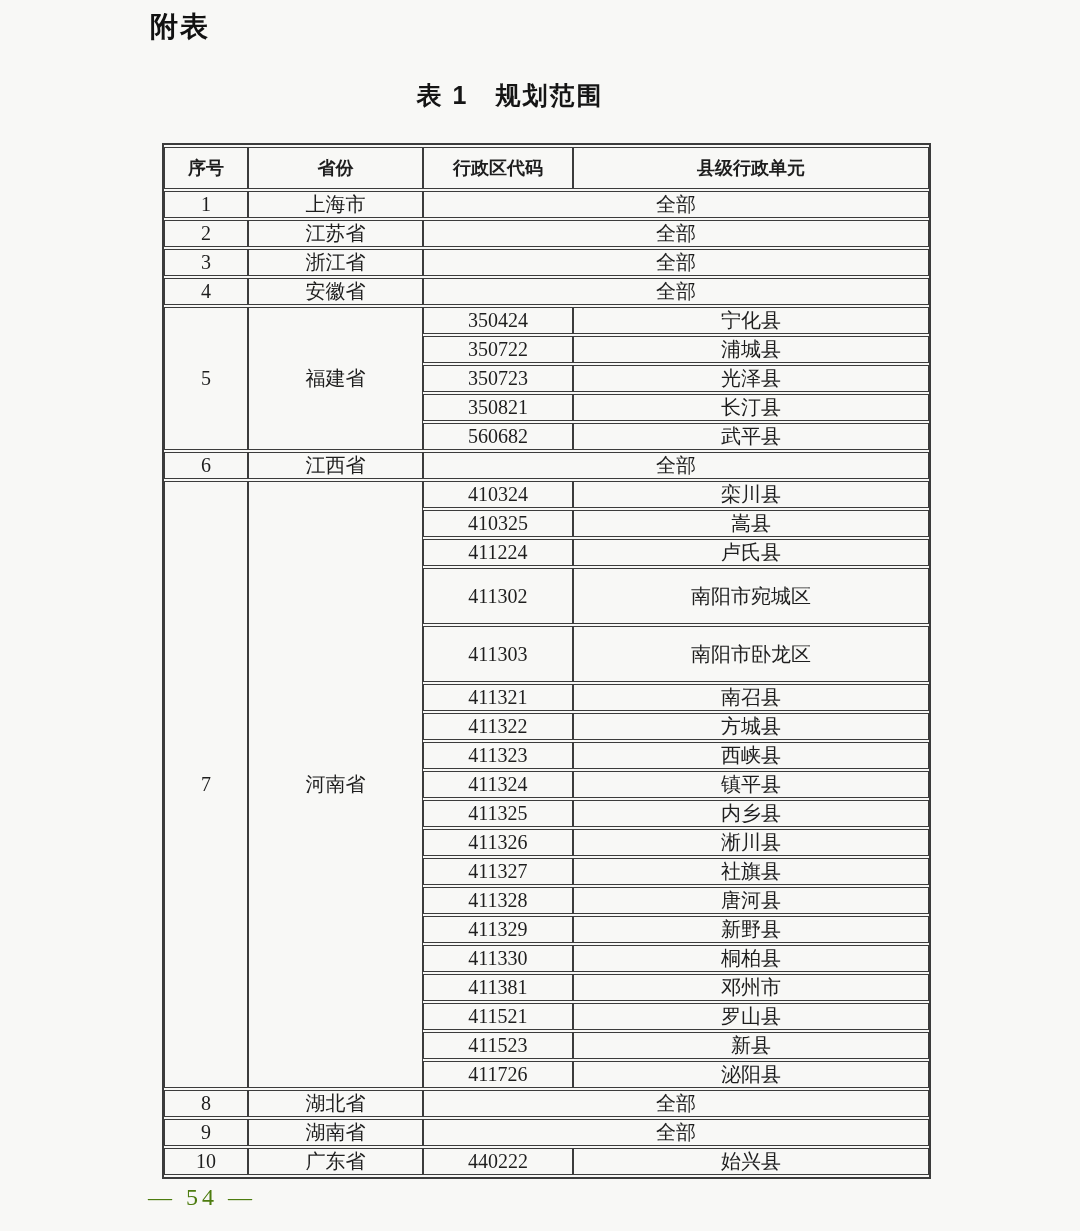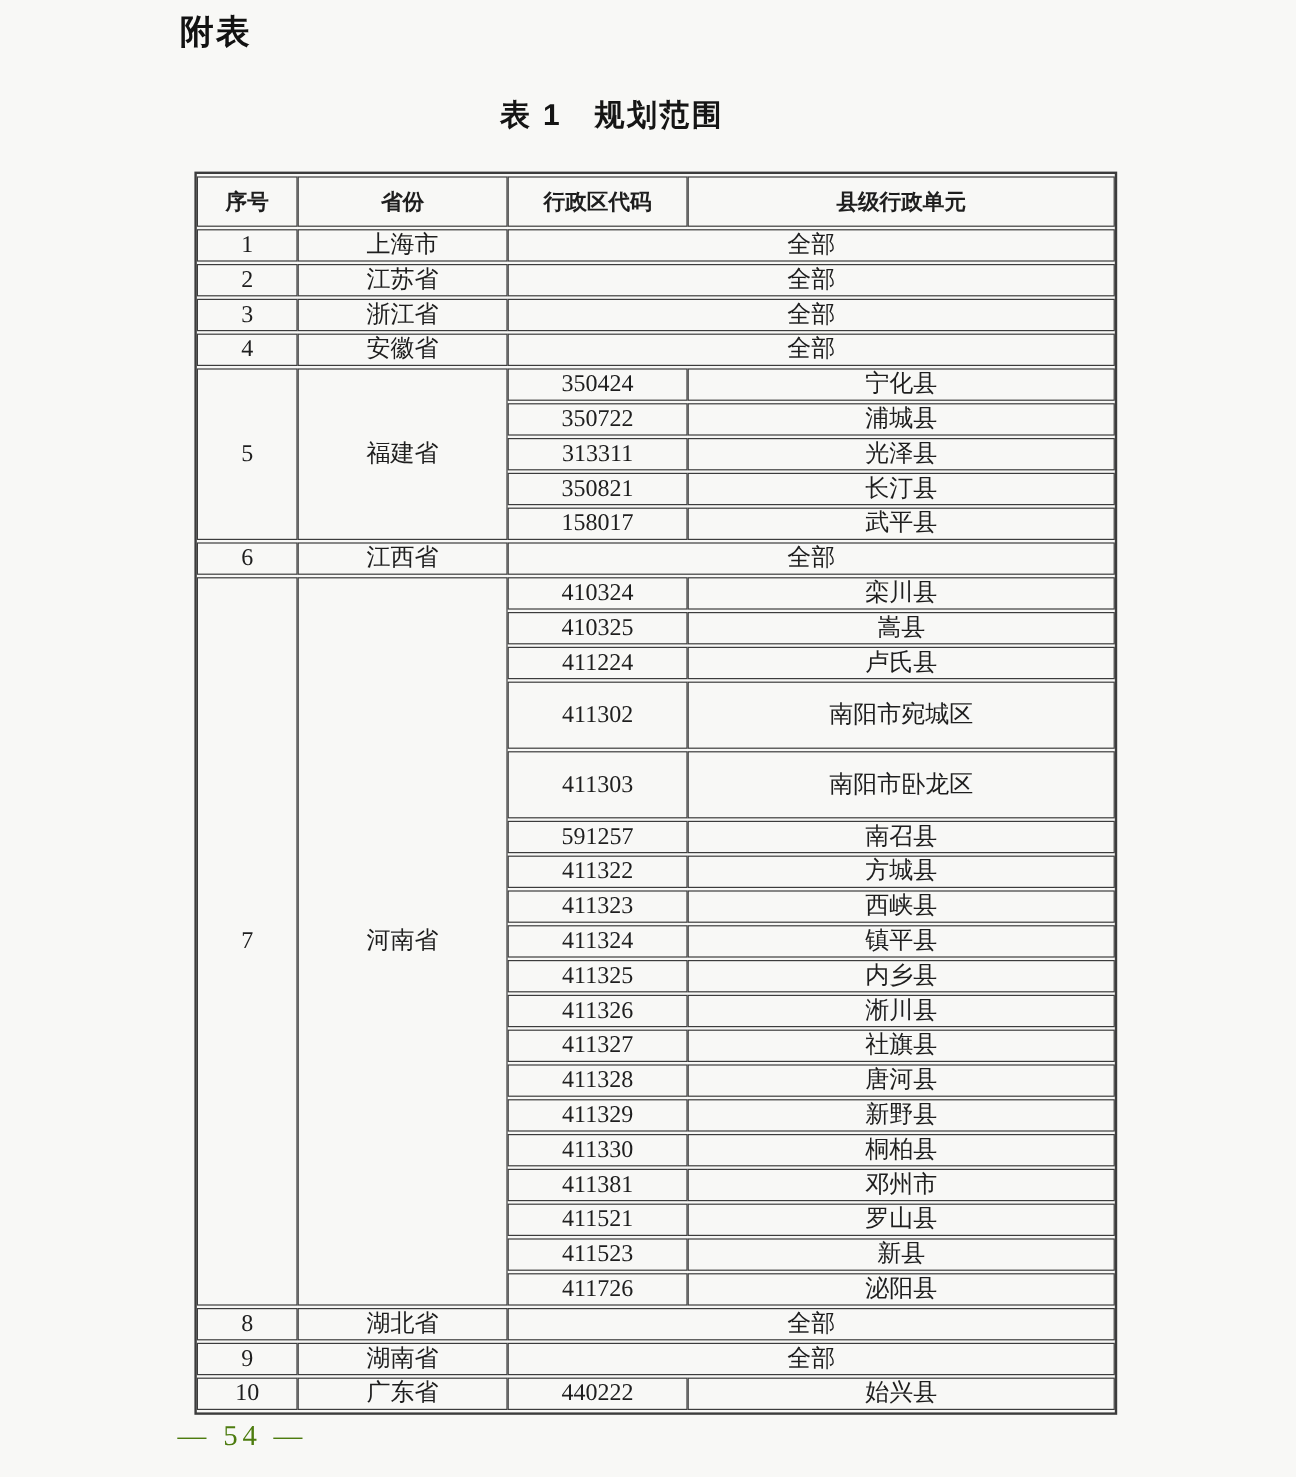--- a/index.html
+++ b/index.html
@@ -116,29 +116,29 @@
       <td rowspan="5">5</td>
       <td rowspan="5">福建省</td>
       <td>350424</td>
       <td>宁化县</td>
     </tr>
     <tr>
       <td>350722</td>
       <td>浦城县</td>
     </tr>
     <tr>
-      <td>313311</td>
+      <td>350723</td>
       <td>光泽县</td>
     </tr>
     <tr>
       <td>350821</td>
       <td>长汀县</td>
     </tr>
     <tr>
-      <td>158017</td>
+      <td>560682</td>
       <td>武平县</td>
     </tr>
 
     <tr>
       <td>6</td>
       <td>江西省</td>
       <td colspan="2">全部</td>
     </tr>
 
     <tr>
@@ -157,21 +157,21 @@
     </tr>
     <tr>
       <td class="tall">411302</td>
       <td class="tall">南阳市宛城区</td>
     </tr>
     <tr>
       <td class="tall">411303</td>
       <td class="tall">南阳市卧龙区</td>
     </tr>
     <tr>
-      <td>591257</td>
+      <td>411321</td>
       <td>南召县</td>
     </tr>
     <tr>
       <td>411322</td>
       <td>方城县</td>
     </tr>
     <tr>
       <td>411323</td>
       <td>西峡县</td>
     </tr>

